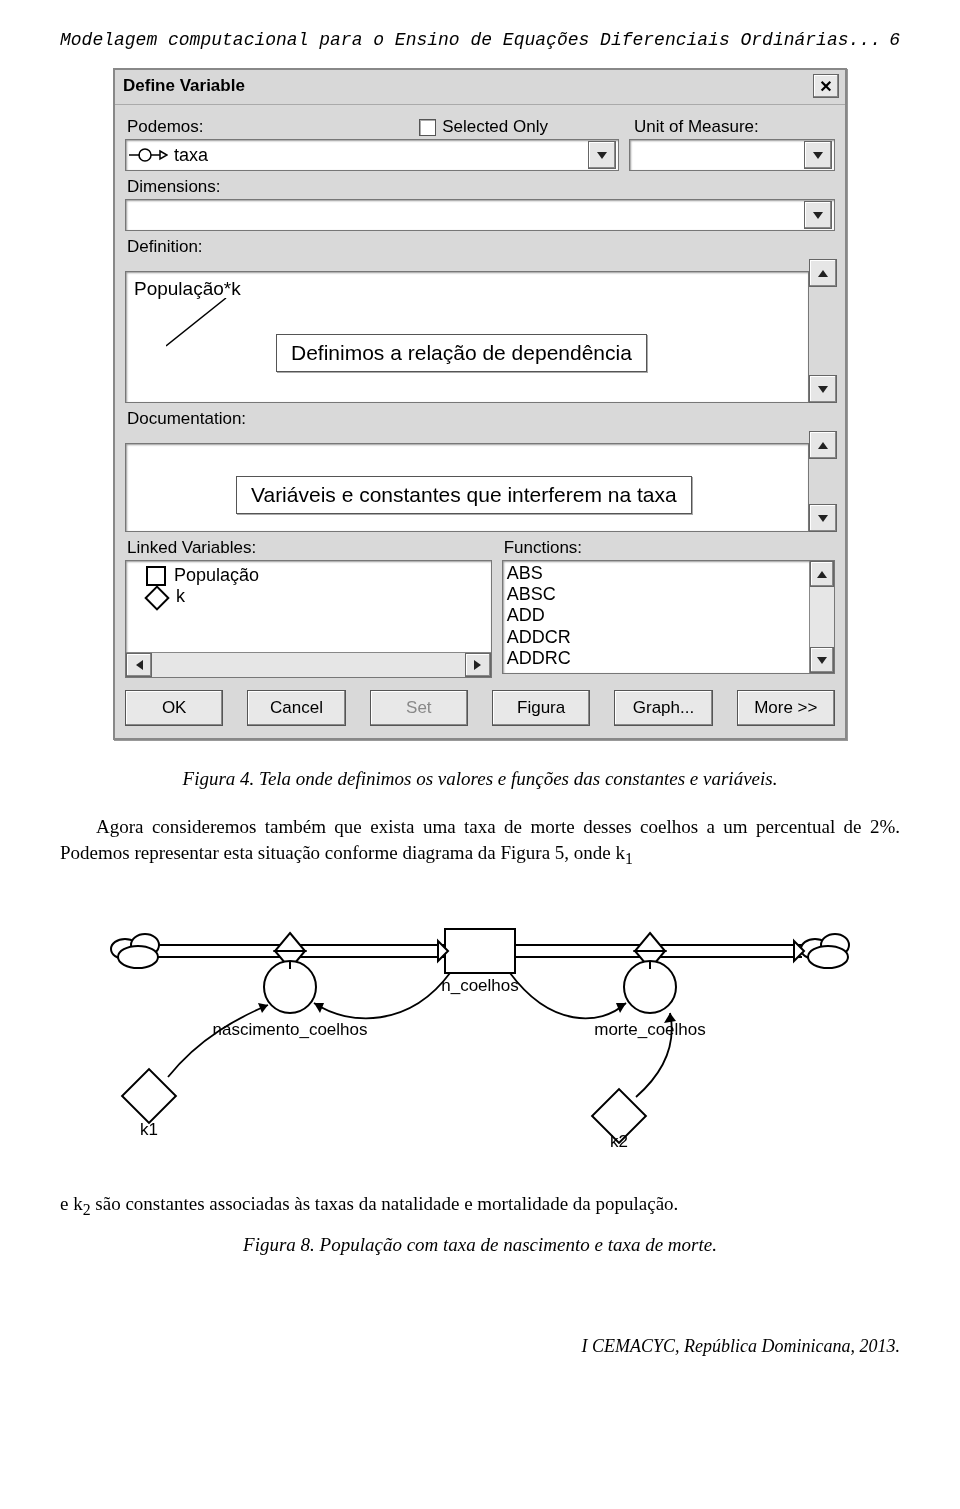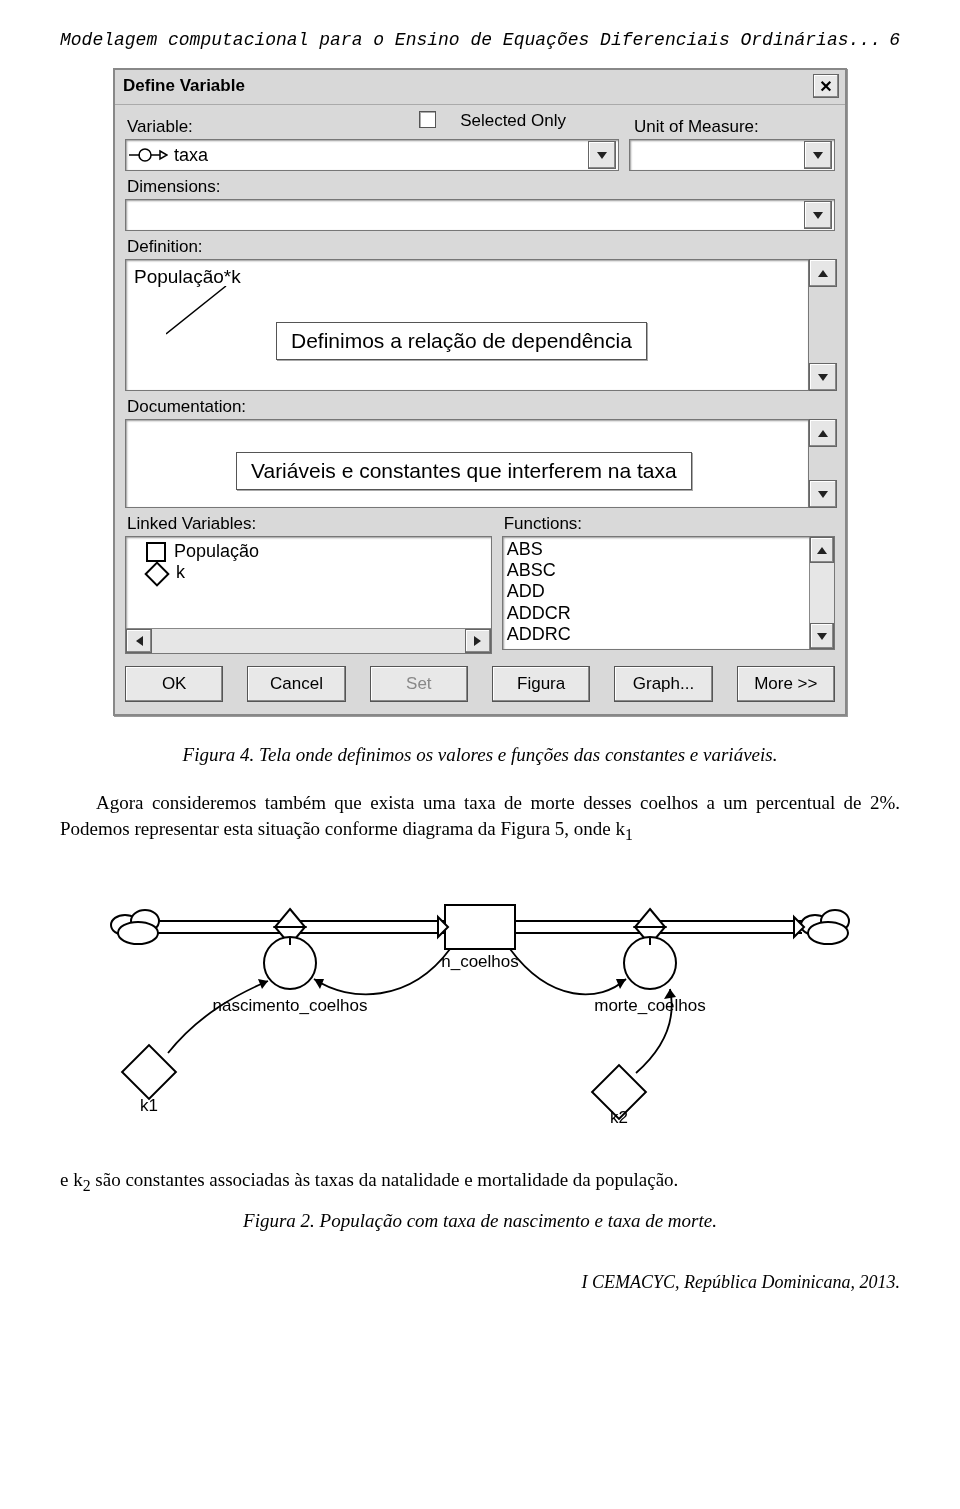--- a/index.html
+++ b/index.html
@@ -70,22 +70,23 @@
   .col {
     display: flex;
     flex-direction: column;
   }
   .lbl {
     font-size: 17px;
     margin: 6px 0 2px 2px;
   }
   .checkbox-row {
     display: flex;
-    align-items: flex-start;
-    gap: 24px;
+    align-items: center;
+    gap: 6px;
+    margin-top: 6px;
   }
   .chk {
     width: 15px;
     height: 15px;
     border: 1px solid #555;
     background: #fff;
     box-shadow: inset 1px 1px 0 #aaa;
   }
   .field {
     display: flex;
@@ -148,20 +149,21 @@
   }
   .textarea {
     flex: 1;
     background: #fff;
     border: 1px solid #777;
     box-shadow: inset 1px 1px 2px #999;
     padding: 6px 8px;
     font-size: 19px;
     position: relative;
     overflow: hidden;
+    margin-top: 12px;
   }
   .textarea.def {
     height: 118px;
   }
   .textarea.doc {
     height: 75px;
   }
   .side-arrows {
     width: 26px;
     display: flex;
@@ -271,21 +273,21 @@
     display: flex;
     justify-content: center;
     margin: 48px 0 44px 0;
   }
   .diagram-wrap svg { display:block; }
 
   .footer {
     text-align: right;
     font-style: italic;
     font-size: 18px;
-    margin-top: 40px;
+    margin-top: 80px;
   }
 </style>
 </head>
 <body>
 
 <div class="page">
 
   <div class="header-row">
     <span>Modelagem computacional para o Ensino de Equações Diferenciais Ordinárias...</span>
     <span>6</span>
@@ -298,21 +300,21 @@
         <span class="title">Define Variable</span>
         <div class="close-btn">
           <span>✕</span>
         </div>
       </div>
 
       <div class="body">
 
         <div class="row">
           <div class="col" style="flex:1.4">
-            <div class="lbl">Variable:</div>
+            <div class="lbl">Podemos:</div>
           </div>
           <div class="col" style="flex:1; align-items:flex-start;">
             <div class="checkbox-row">
               <div class="chk"></div>
               <span>Selected Only</span>
             </div>
           </div>
           <div class="col" style="flex:1">
             <div class="lbl">Unit of Measure:</div>
           </div>
@@ -501,18 +503,18 @@
       <text x="59" y="218" text-anchor="middle" font-family="Arial" font-size="17">k1</text>
       <text x="529" y="230" text-anchor="middle" font-family="Arial" font-size="17">k2</text>
     </svg>
   </div>
 
   <p class="para">
     <span>e k</span><sub>2</sub><span> são constantes associadas às taxas da natalidade e mortalidade da população.</span>
   </p>
 
   <div class="caption">
-    <span style="font-style:italic">Figura 2. População com taxa de nascimento e taxa de morte.</span>
+    <span style="font-style:italic">Figura 8. População com taxa de nascimento e taxa de morte.</span>
   </div>
 
   <div class="footer">I CEMACYC, República Dominicana, 2013.</div>
 
 </div>
 
 </body></html>

